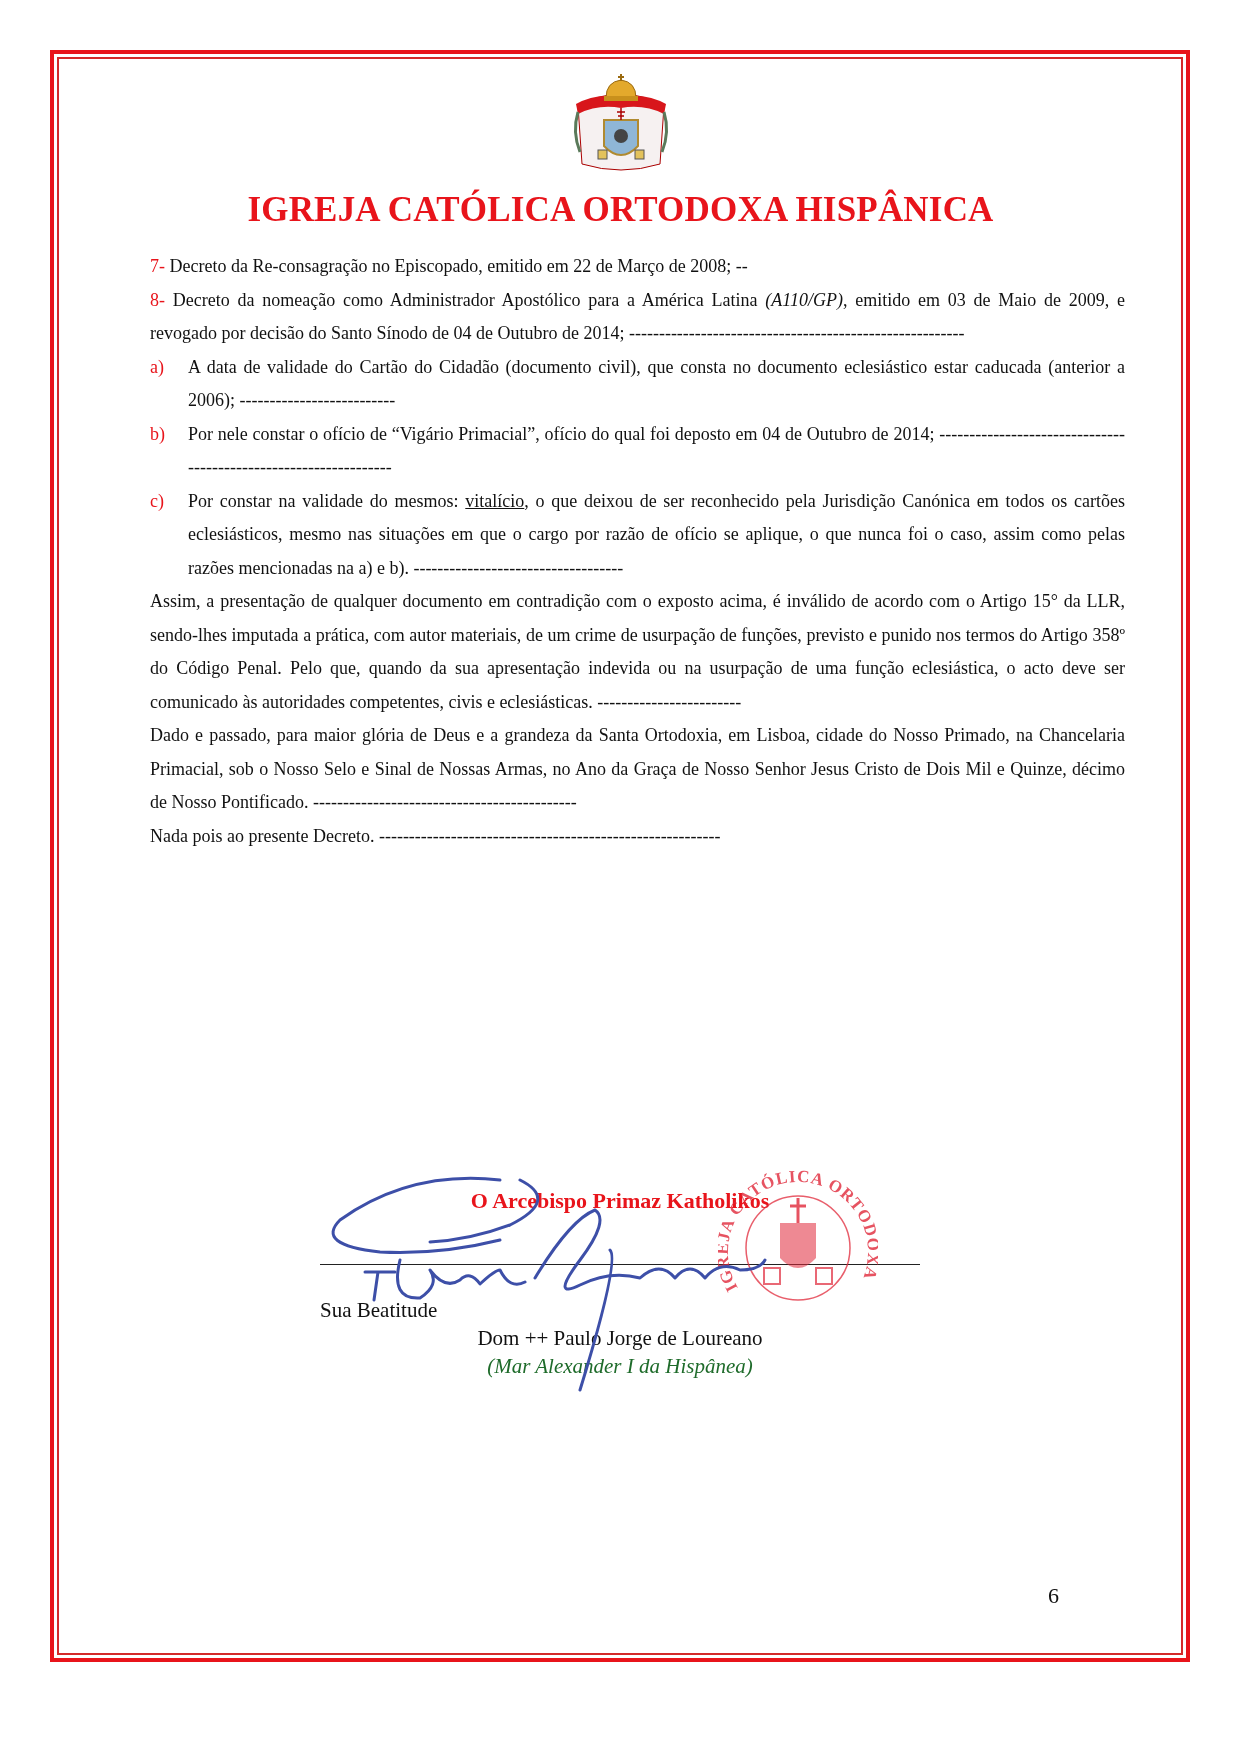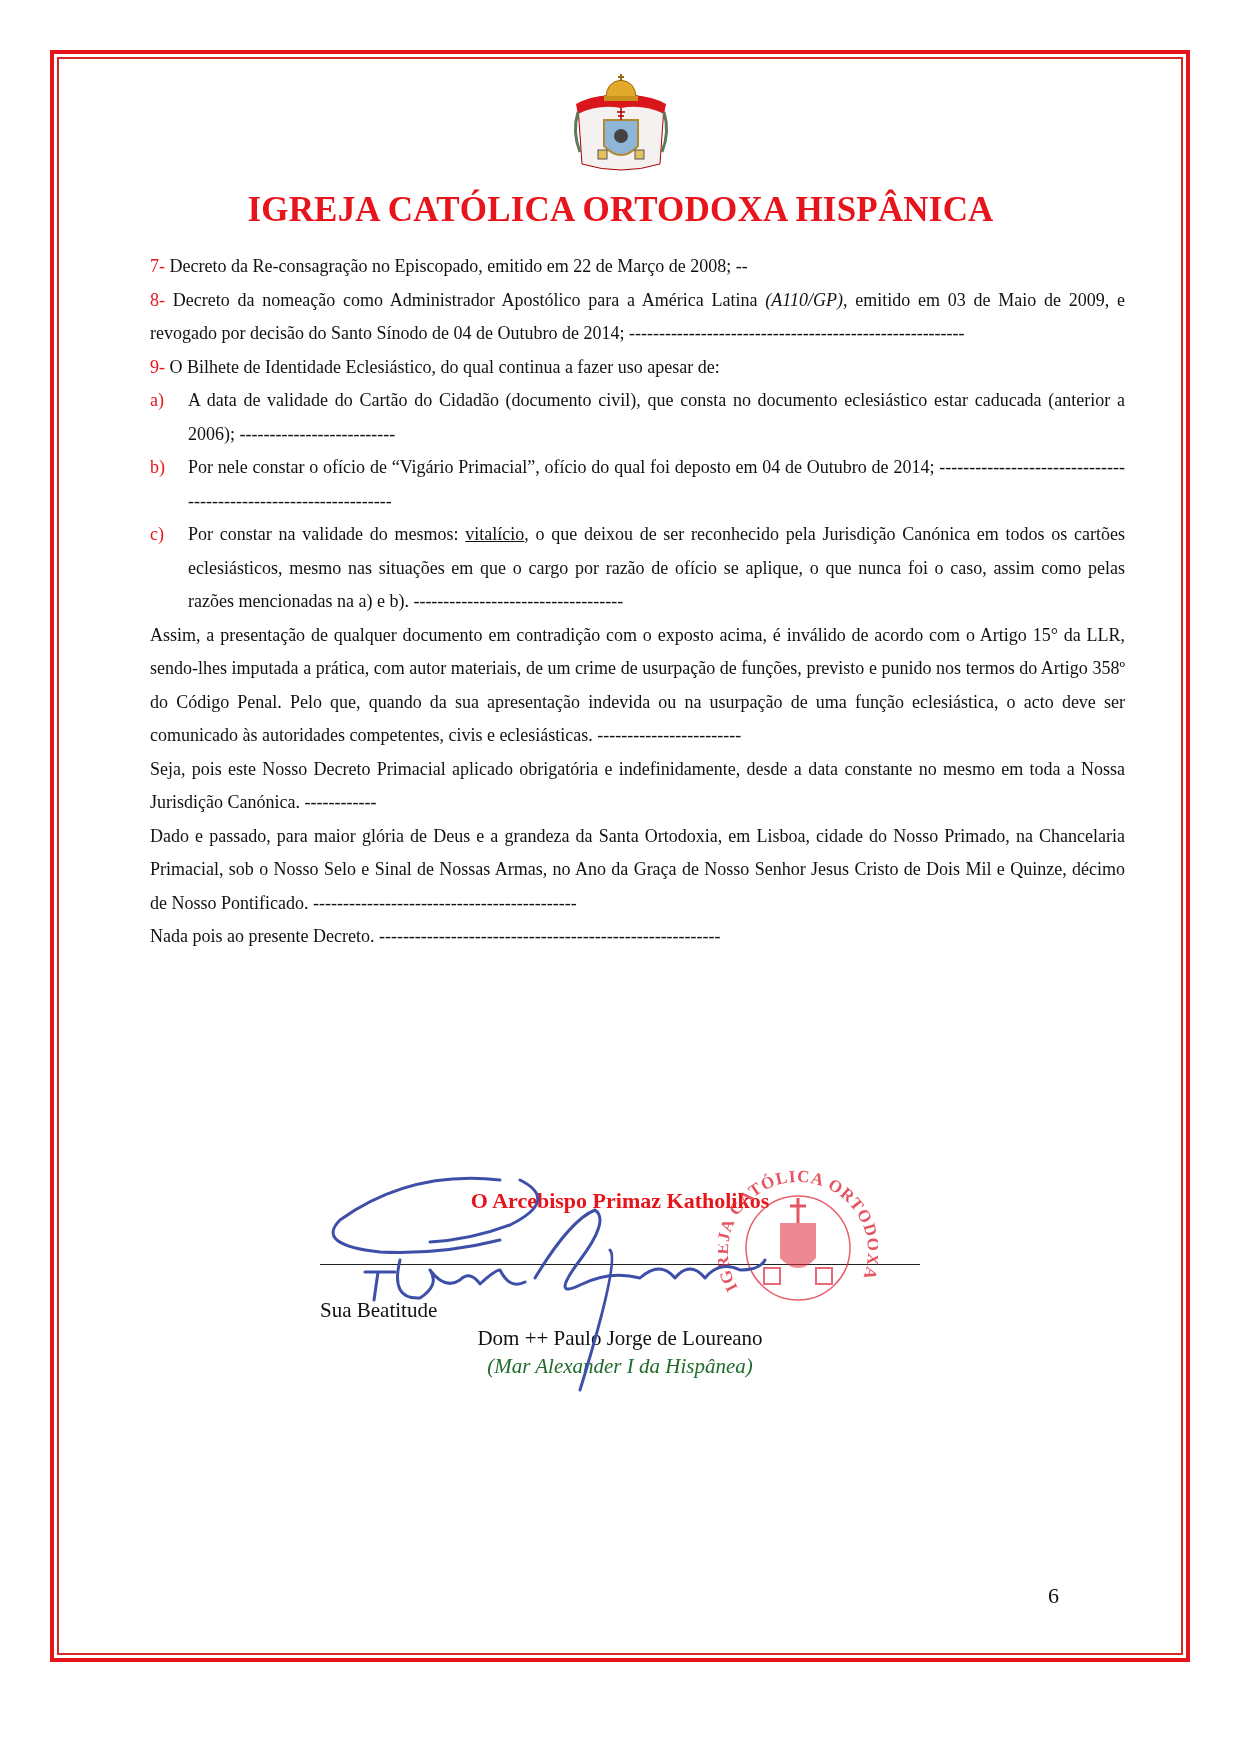--- a/index.html
+++ b/index.html
@@ -49,37 +49,35 @@
   <path d="M53 36 L53 48 M49 40 L57 40 M50 44 L56 44" stroke="#a00" stroke-width="1.5"></path>
   <rect x="30" y="78" width="9" height="9" fill="#e3c25c" stroke="#555" stroke-width="1"></rect>
   <rect x="67" y="78" width="9" height="9" fill="#e3c25c" stroke="#555" stroke-width="1"></rect>
 </svg>
 
 <div class="title">IGREJA CATÓLICA ORTODOXA HISPÂNICA</div>
 
 <div class="body">
   <p class="p"><span class="num">7-</span> <span>Decreto da Re-consagração no Episcopado, emitido em 22 de Março de 2008; --</span></p>
   <p class="p"><span class="num">8-</span> <span>Decreto da nomeação como Administrador Apostólico para a América Latina </span><span class="ital">(A110/GP)</span><span>, emitido em 03 de Maio de 2009, e revogado por decisão do Santo Sínodo de 04 de Outubro de 2014; --------------------------------------------------------</span></p>
-  <p class="p"><span class="num">9-</span> <span>O Bilhete de Identidade Eclesiástico, do qual continua a fazer uso apesar de:</span></p>
 
   <div class="item">
     <span class="lbl">a)</span>
     <span class="txt">A data de validade do Cartão do Cidadão (documento civil), que consta no documento eclesiástico estar caducada (anterior a 2006); --------------------------</span>
   </div>
   <div class="item">
     <span class="lbl">b)</span>
     <span class="txt">Por nele constar o ofício de “Vigário Primacial”, ofício do qual foi deposto em 04 de Outubro de 2014; -----------------------------------------------------------------</span>
   </div>
   <div class="item">
     <span class="lbl">c)</span>
     <span class="txt"><span>Por constar na validade do mesmos: </span><span class="u">vitalício</span><span>, o que deixou de ser reconhecido pela Jurisdição Canónica em todos os cartões eclesiásticos, mesmo nas situações em que o cargo por razão de ofício se aplique, o que nunca foi o caso, assim como pelas razões mencionadas na a) e b). -----------------------------------</span></span>
   </div>
 
   <p class="p">Assim, a presentação de qualquer documento em contradição com o exposto acima, é inválido de acordo com o Artigo 15° da LLR, sendo-lhes imputada a prática, com autor materiais, de um crime de usurpação de funções, previsto e punido nos termos do Artigo 358º do Código Penal. Pelo que, quando da sua apresentação indevida ou na usurpação de uma função eclesiástica, o acto deve ser comunicado às autoridades competentes, civis e eclesiásticas. ------------------------</p>
-  <p class="p">Seja, pois este Nosso Decreto Primacial aplicado obrigatória e indefinidamente, desde a data constante no mesmo em toda a Nossa Jurisdição Canónica. ------------</p>
   <p class="p">Dado e passado, para maior glória de Deus e a grandeza da Santa Ortodoxia, em Lisboa, cidade do Nosso Primado, na Chancelaria Primacial, sob o Nosso Selo e Sinal de Nossas Armas, no Ano da Graça de Nosso Senhor Jesus Cristo de Dois Mil e Quinze, décimo de Nosso Pontificado. --------------------------------------------</p>
   <p class="p">Nada pois ao presente Decreto. ---------------------------------------------------------</p>
 </div>
 
 <div class="sig-block">
   <div class="sig-heading">O Arcebispo Primaz Katholikos</div>
   <div class="sig-line"></div>
   <div class="sig-t1">Sua Beatitude</div>
   <div class="sig-t2">Dom ++ Paulo Jorge de Loureano</div>
   <div class="sig-t3">(Mar Alexander I da Hispânea)</div>

